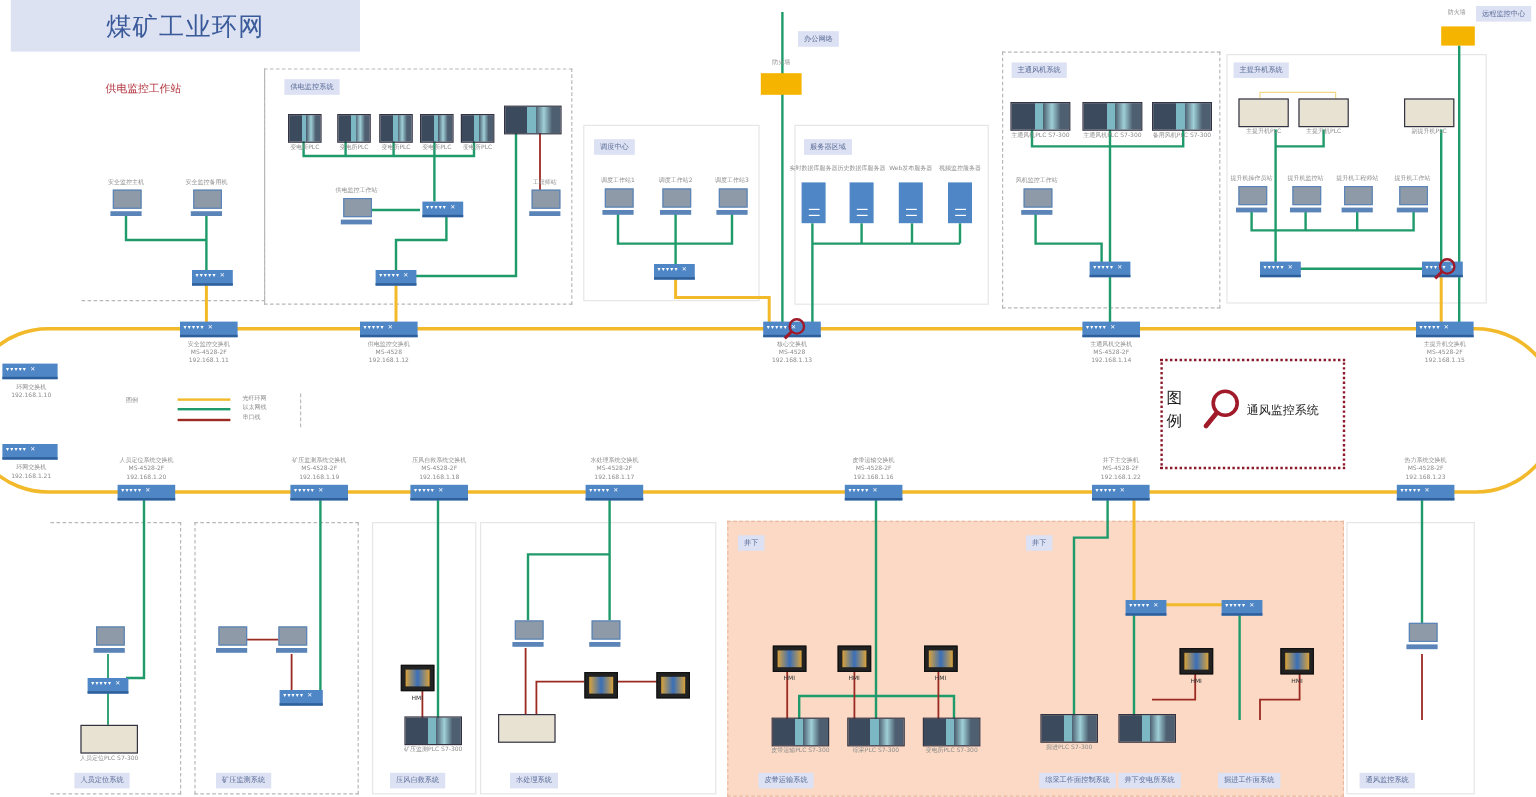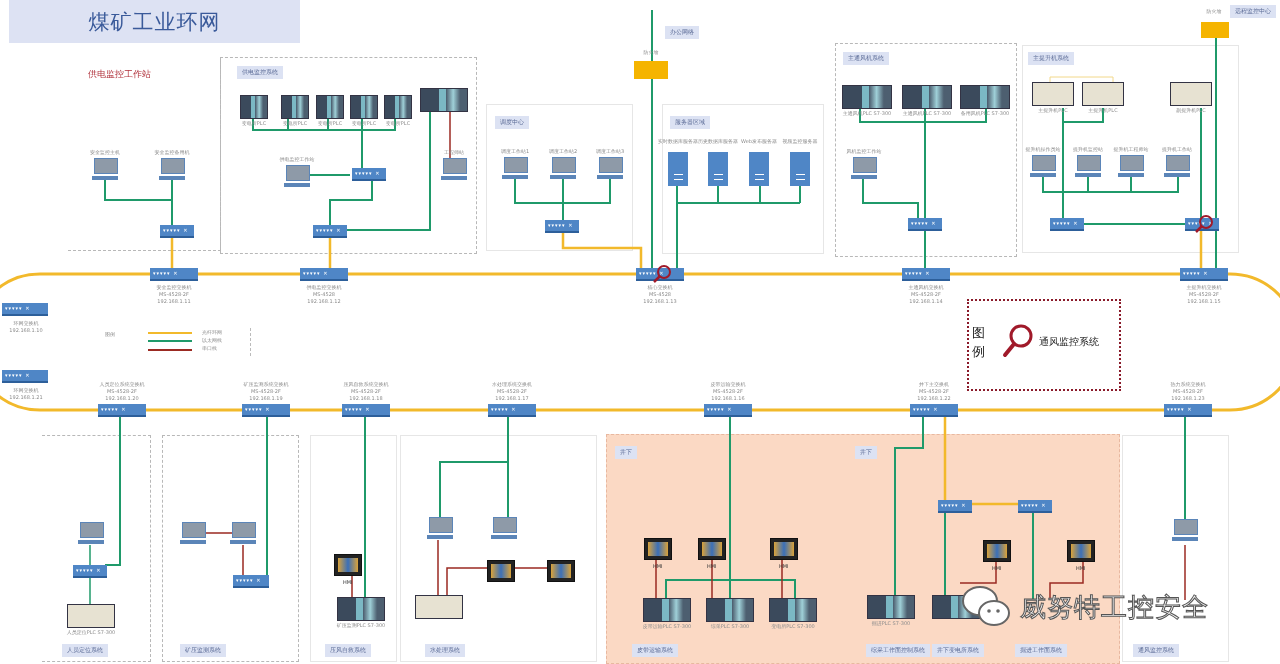--- a/index.html
+++ b/index.html
@@ -444,22 +444,13 @@
 
   <div class="legend-box">
     <div class="legend-title">图例</div>
     <svg style="position:absolute;left:32px;top:22px;" width="34" height="36">
       <circle cx="20" cy="13" r="10" fill="#fff" stroke="#a01a2a" stroke-width="3"></circle>
       <line x1="13" y1="21" x2="4" y2="32" stroke="#a01a2a" stroke-width="4" stroke-linecap="round"></line>
     </svg>
     <div class="legend-text">通风监控系统</div>
   </div>
 
-  <div class="watermark">
-    <svg width="54" height="44">
-      <ellipse cx="20" cy="16" rx="17" ry="14" fill="#fff" stroke="#666" stroke-width="2"></ellipse>
-      <ellipse cx="34" cy="28" rx="15" ry="12" fill="#fff" stroke="#666" stroke-width="2"></ellipse>
-      <circle cx="29" cy="26" r="1.8" fill="#666"></circle>
-        <circle cx="38" cy="26" r="1.8" fill="#666"></circle>
-    </svg>
-    <span>威努特工控安全</span>
-  </div>
 </div>
 
 </body></html>

